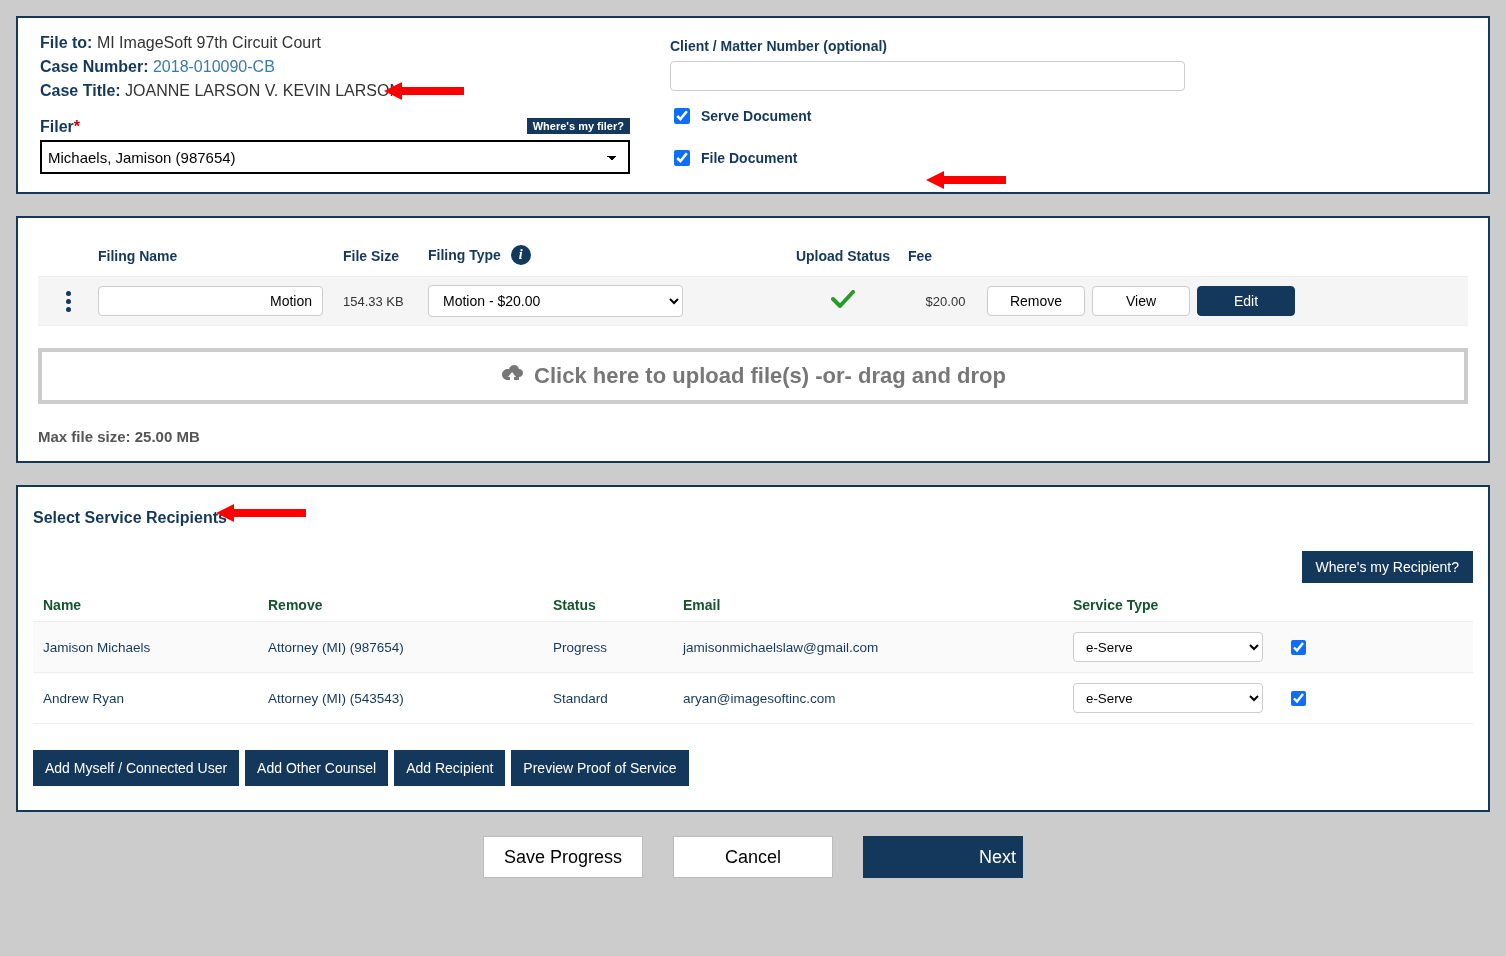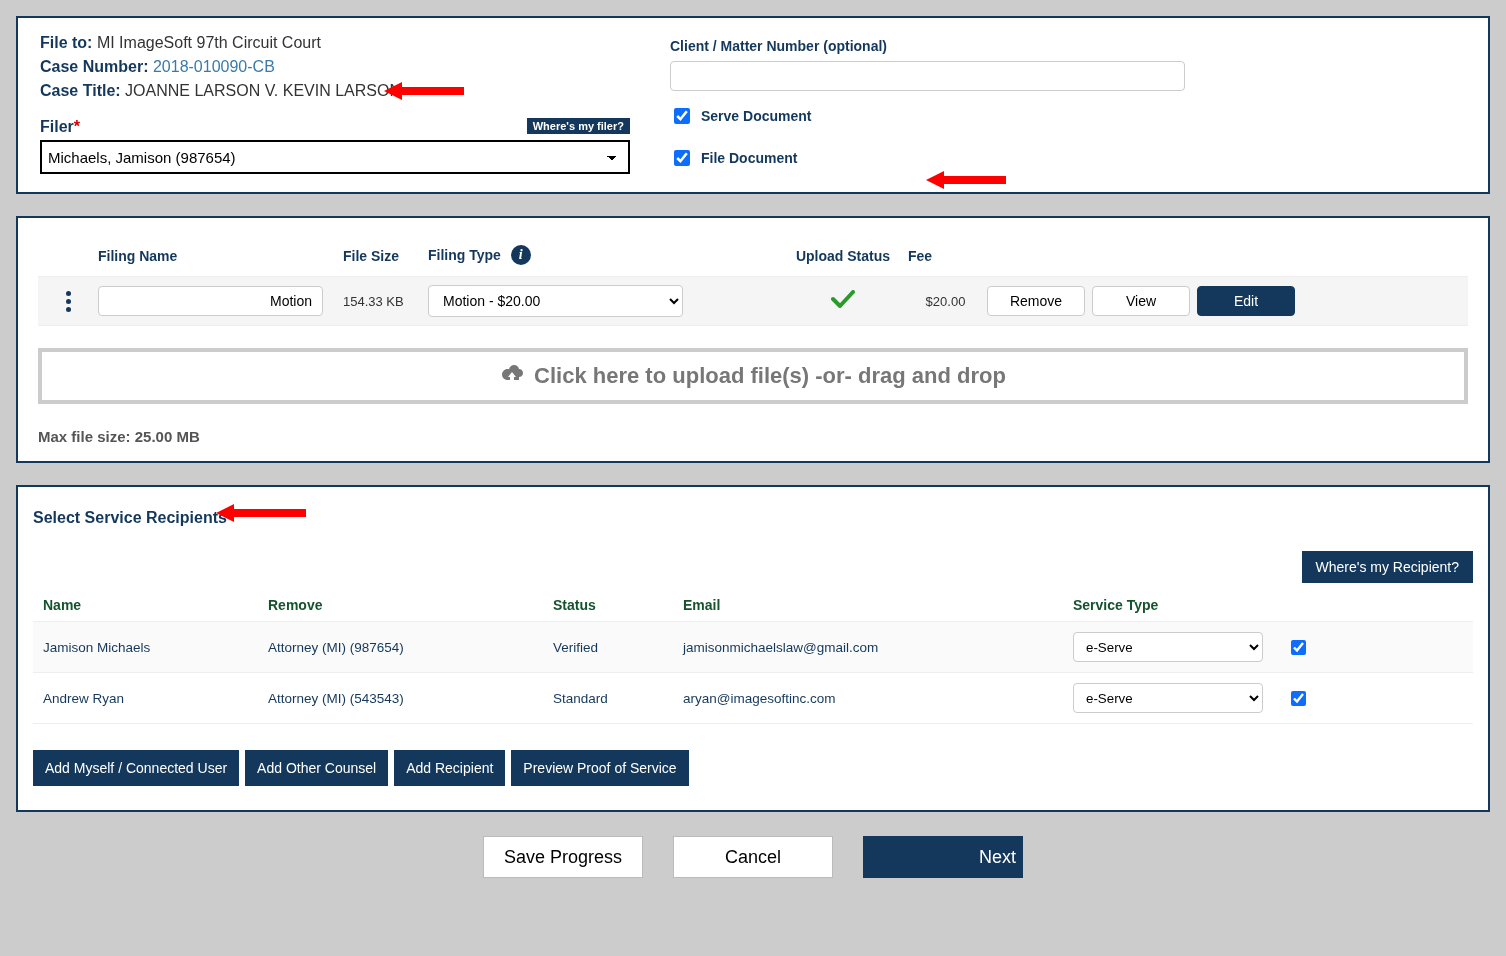--- a/index.html
+++ b/index.html
@@ -431,21 +431,21 @@
       <div class="rc-status">Status</div>
       <div class="rc-email">Email</div>
       <div class="rc-type">Service Type</div>
       <div class="rc-check"></div>
     </div>
 
     <div id="rcpt-rows">
         <div class="rcpt-row">
           <div class="rc-name">Jamison Michaels</div>
           <div class="rc-roles">Attorney (MI) (987654)</div>
-          <div class="rc-status">Verified</div>
+          <div class="rc-status">Progress</div>
           <div class="rc-email">jamisonmichaelslaw@gmail.com</div>
           <div class="rc-type"><select class="svc-select"><option>e-Serve</option></select></div>
           <div class="rc-check"><input type="checkbox" checked="" style=""></div>
         </div>
         <div class="rcpt-row">
           <div class="rc-name">Andrew Ryan</div>
           <div class="rc-roles">Attorney (MI) (543543)</div>
           <div class="rc-status">Standard</div>
           <div class="rc-email">aryan@imagesoftinc.com</div>
           <div class="rc-type"><select class="svc-select"><option>e-Serve</option></select></div>

